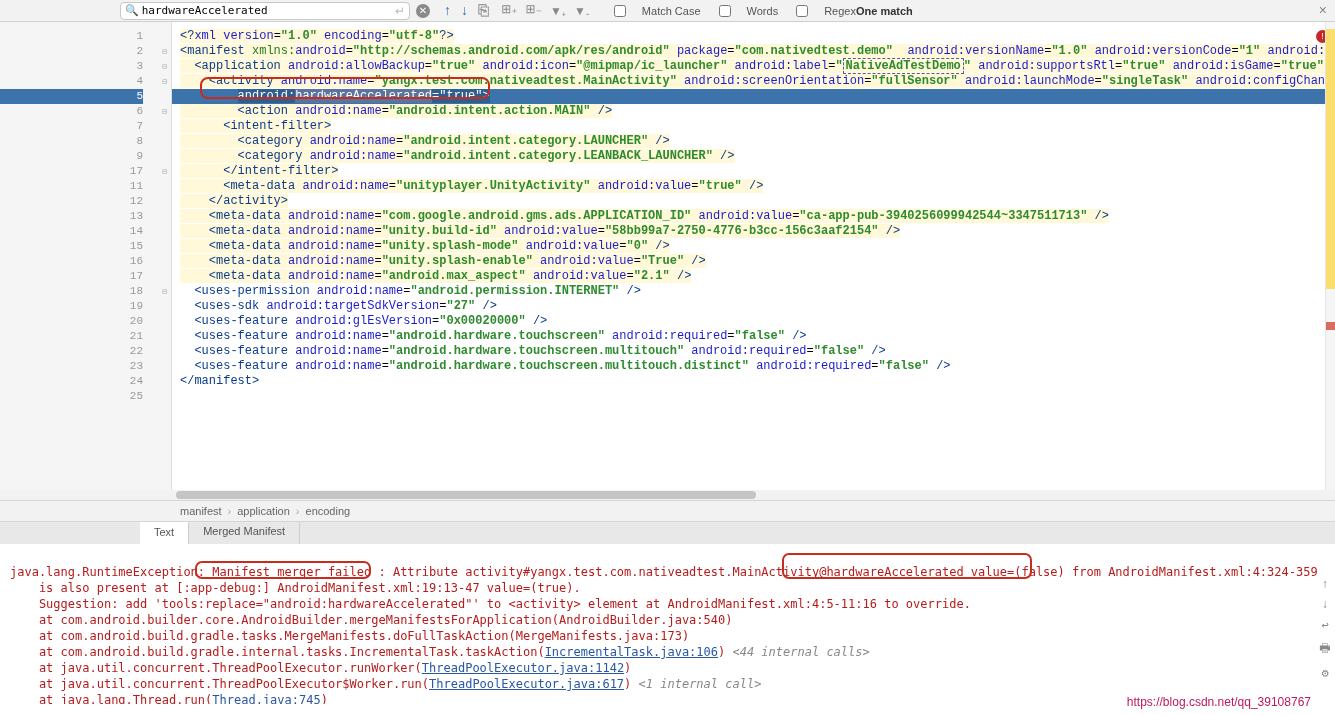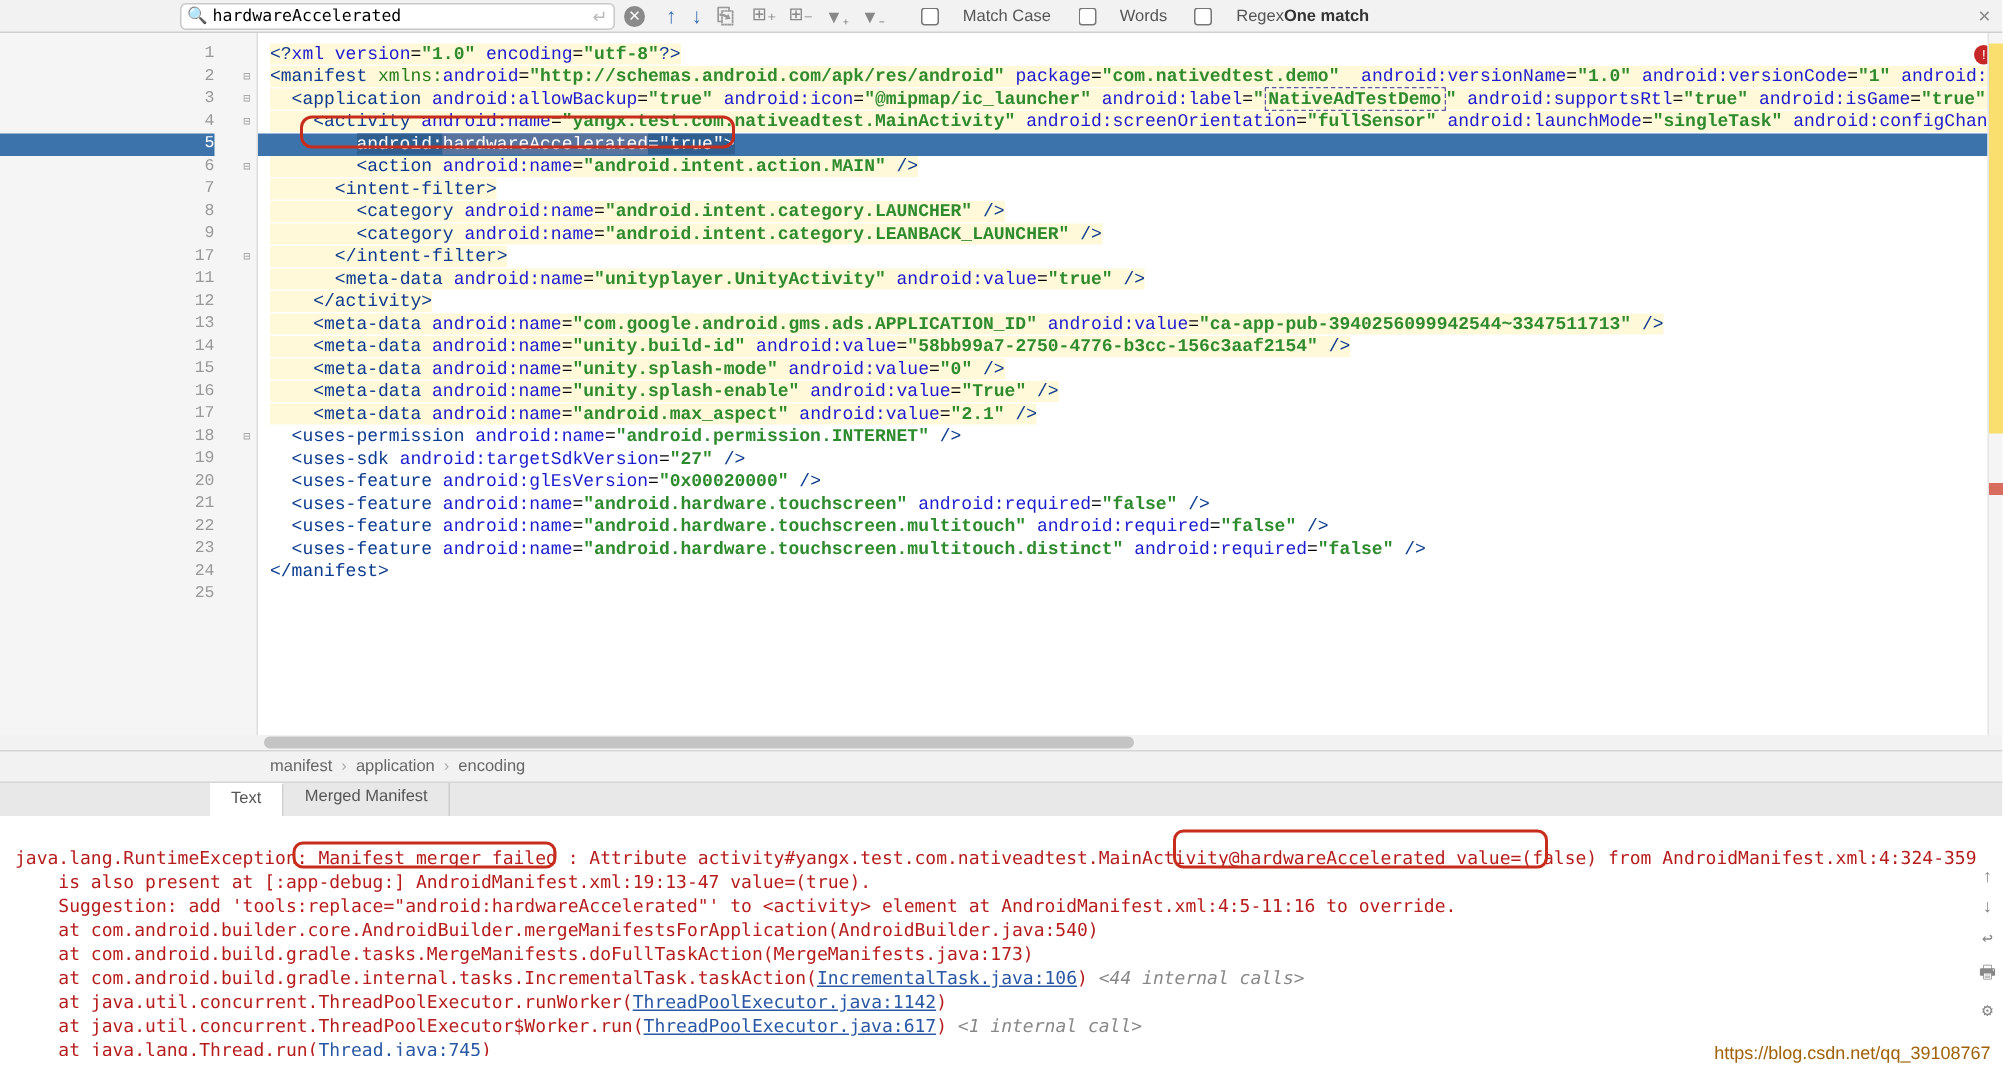--- a/index.html
+++ b/index.html
@@ -265,24 +265,24 @@
   top: 578px;
   width: 16px;
   display: flex;
   flex-direction: column;
   gap: 6px;
   align-items: center;
 }
 .side-tool span { color: #888; font-size: 12px; }
 .watermark {
   position: absolute;
-  right: 8px;
+  right: 24px;
   bottom: 6px;
   font-size: 12px;
-  color: #a16207;
+  color: #be185d;
   font-family: Arial, sans-serif;
   text-align: center;
 }
 </style>
 </head>
 <body>
 
 <div class="top-toolbar">
   <div class="search-box">
     <span class="mag">🔍</span>

